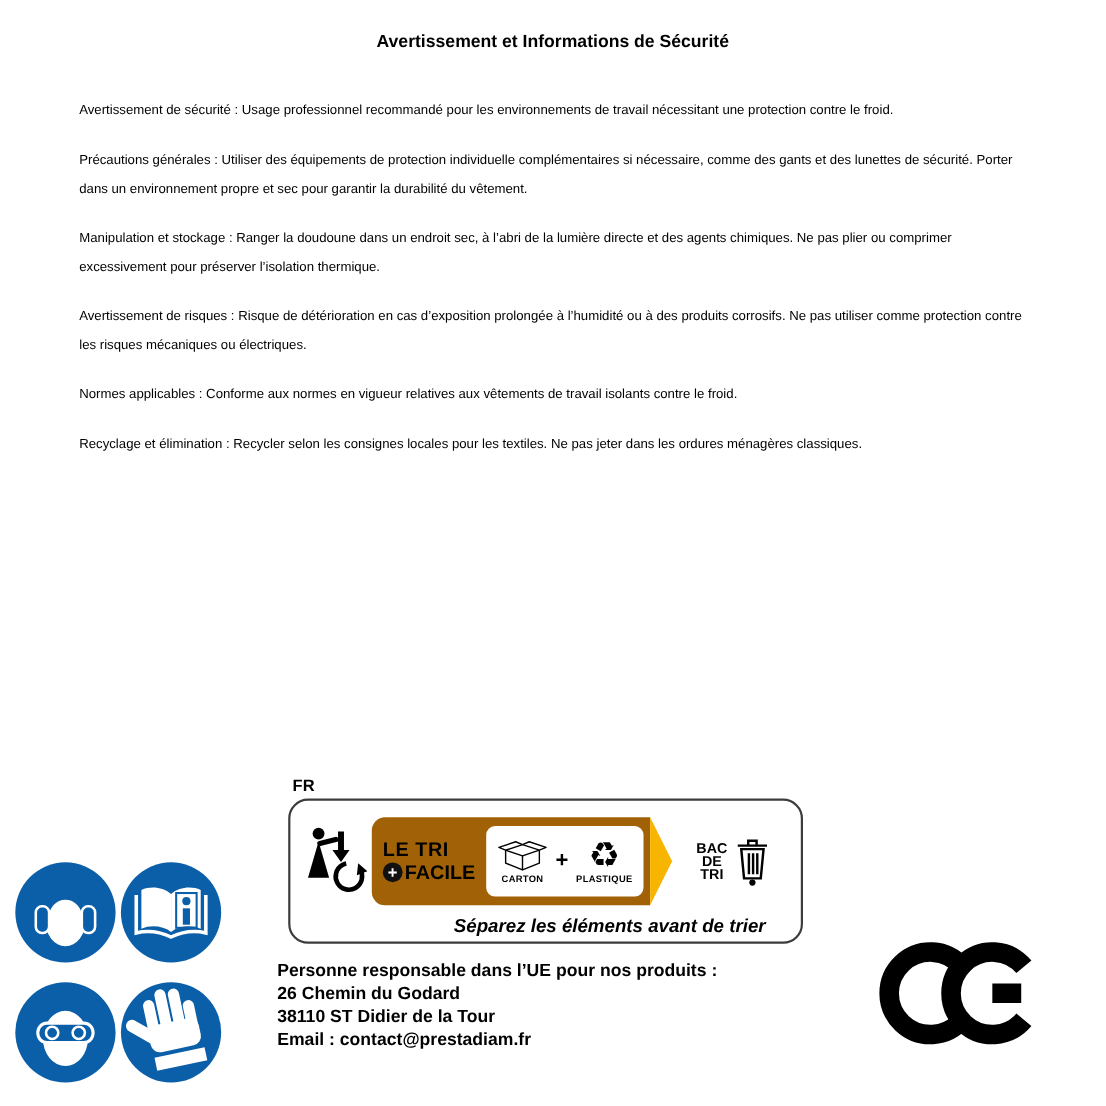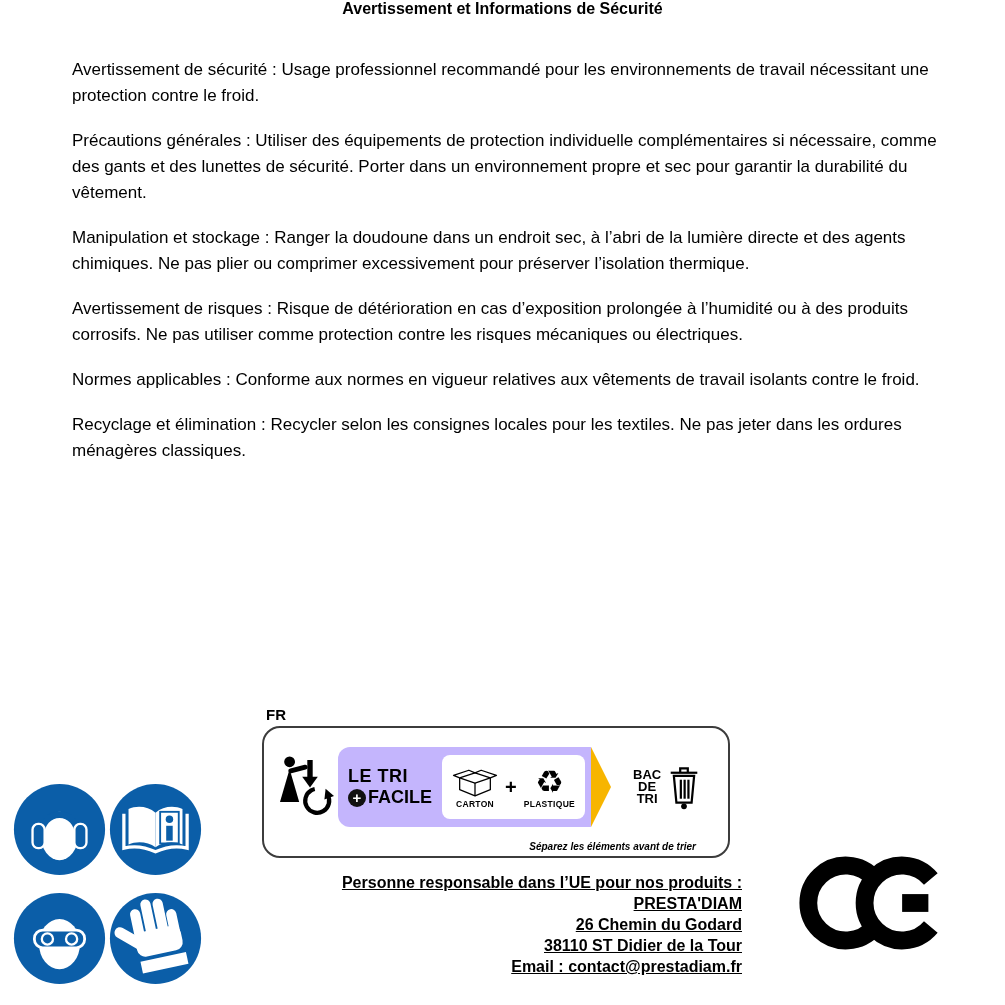--- a/index.html
+++ b/index.html
@@ -1,41 +1,41 @@
 <!DOCTYPE html>
 <html><head>
 <meta charset="utf-8">
 <style>
   html,body { margin:0; padding:0; background:#fff; }
   .page {
     position:relative; width:1005px; height:1005px; background:#ffffff;
     font-family:"Liberation Sans", sans-serif; color:#000; overflow:hidden;
   }
   .title {
-    text-align:center;
+    padding-top:30px; text-align:center;
     font-size:16px; font-weight:bold;
   }
   .content {
     margin:39px 66px 0 72px;
-    font-size:17px; line-height:26px;
+    font-size:12px; line-height:26px;
   }
   .content p { margin:0 0 19px 0; }
 
   
   .fr-label { position:absolute; left:266px; top:706px; font-size:15px; font-weight:bold; }
   .pill {
     position:absolute; left:262px; top:726px; width:468px; height:132px;
     background:#fff; border:2px solid #3c3c3c; border-radius:18px;
     display:flex; flex-direction:column; box-sizing:border-box; padding:6px 8px 4px 10px;
   }
   .pill-top { display:flex; align-items:center; flex:1; }
   .triman { width:60px; height:86px; flex:0 0 auto; }
   .banner { display:flex; align-items:center; margin-left:4px; }
   .banner-yellow {
-    display:flex; align-items:center; background:#c4b5fd;
+    display:flex; align-items:center; background:#a16207;
     border-radius:12px 0 0 12px; height:80px; padding-left:10px;
   }
   .letri { display:flex; flex-direction:column; justify-content:center; padding-right:8px; }
   .letri-l1 { font-size:18px; font-weight:bold; letter-spacing:.5px; }
   .letri-l2 { display:flex; align-items:center; gap:2px; font-size:18px; font-weight:bold; }
   .plus-disc {
     width:18px; height:18px; border-radius:50%; background:#111; color:#fff;
     font-size:15px; font-weight:bold; display:flex; align-items:center; justify-content:center;
   }
   .materials {
@@ -47,34 +47,34 @@
   .mat-plus { font-size:20px; font-weight:bold; }
   .recycle-glyph { font-size:32px; line-height:32px; font-family:"DejaVu Sans", sans-serif; }
   .arrow-tip {
     width:0; height:0; border-top:40px solid transparent; border-bottom:40px solid transparent;
     border-left:20px solid #f7b500;
   }
   .bac { margin-left:22px; font-size:13px; font-weight:bold; line-height:12px; text-align:center; }
   .bin { width:38px; height:56px; margin-left:4px; }
   .separez {
     align-self:flex-end; padding-right:24px; margin-top:1px;
-    font-size:10px; font-weight:bold; font-style:italic;
+    font-size:17px; font-weight:bold; font-style:italic;
   }
 
   
   .ppe { position:absolute; width:93px; height:93px; }
   .ppe-ear     { left:13px;  top:783px; }
   .ppe-book    { left:109px; top:783px; }
   .ppe-goggles { left:13px;  top:892px; }
   .ppe-gloves  { left:109px; top:892px; }
 
   
   .responsible {
     position:absolute; left:252px; top:872px; width:490px;
-    text-align:right; font-size:16px; font-weight:bold; line-height:21px;text-decoration:underline;
+    text-align:left; font-size:16px; font-weight:bold; line-height:21px;
   }
 
   
   .ce { position:absolute; left:799px; top:851px; width:150px; height:104px; }
 </style>
 </head>
 <body>
 
 <div class="page">
 
@@ -192,21 +192,20 @@
       <path d="M60 44 V 14" stroke="#fff" stroke-width="11" stroke-linecap="round"></path>
       <path d="M72 48 V 28" stroke="#fff" stroke-width="11" stroke-linecap="round"></path>
       <path d="M32 52 L14 36" stroke="#fff" stroke-width="12" stroke-linecap="round"></path>
       <rect x="28" y="40" width="50" height="27" rx="9" fill="#fff"></rect>
       <rect x="29" y="71" width="50" height="13" fill="#fff"></rect>
     </g>
   </svg>
 
   <div class="responsible">
     <div>Personne responsable dans l’UE pour nos produits :</div>
-    <div>PRESTA'DIAM</div>
     <div>26 Chemin du Godard</div>
     <div>38110 ST Didier de la Tour</div>
     <div>Email : contact@prestadiam.fr</div>
   </div>
 
   <svg class="ce" viewBox="0 0 160 100">
     <g fill="none" stroke="#000" stroke-width="19">
       <path d="M 80.6 24.3 A 40 40 0 1 0 80.6 75.7"></path>
       <path d="M 140.6 24.3 A 40 40 0 1 0 140.6 75.7"></path>
       <path d="M 110 50 H 138"></path>

